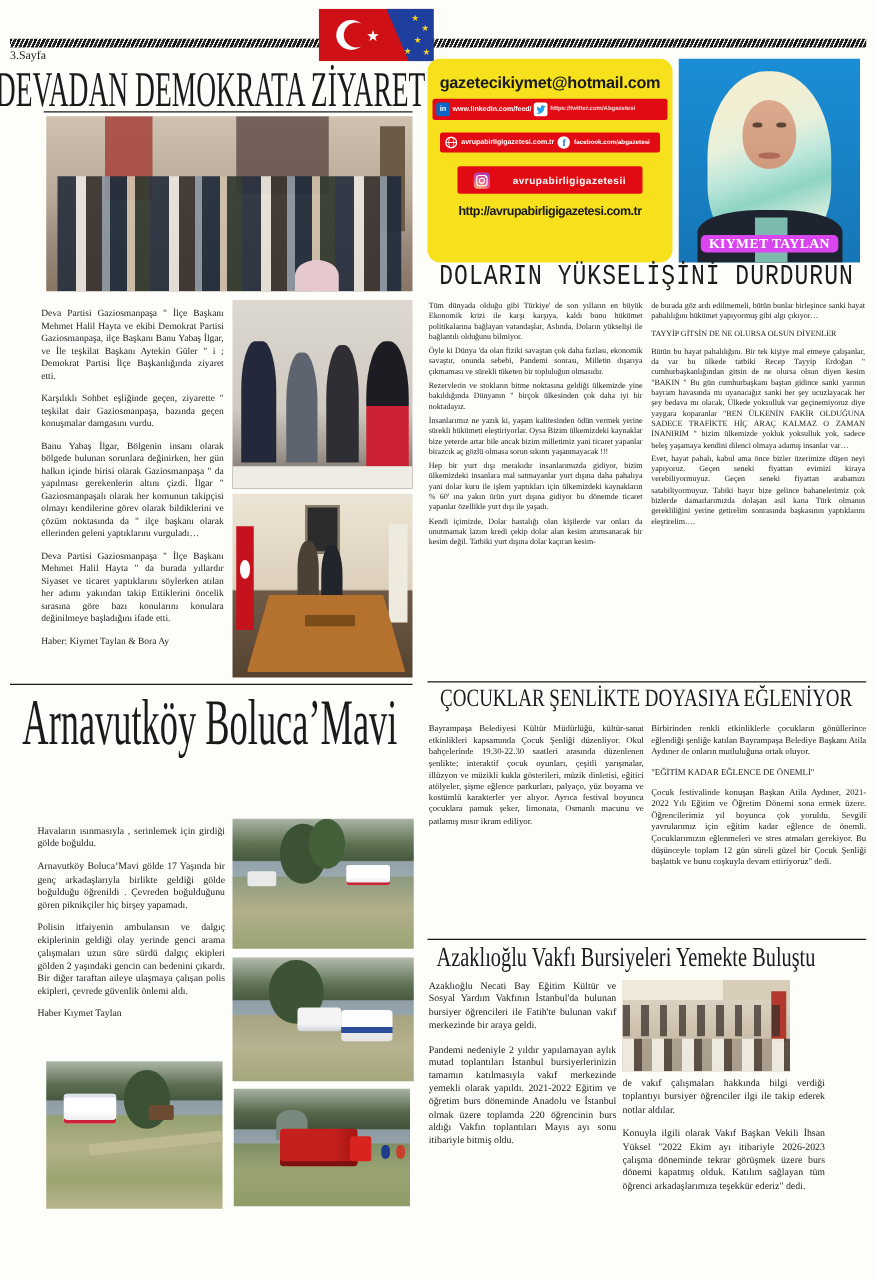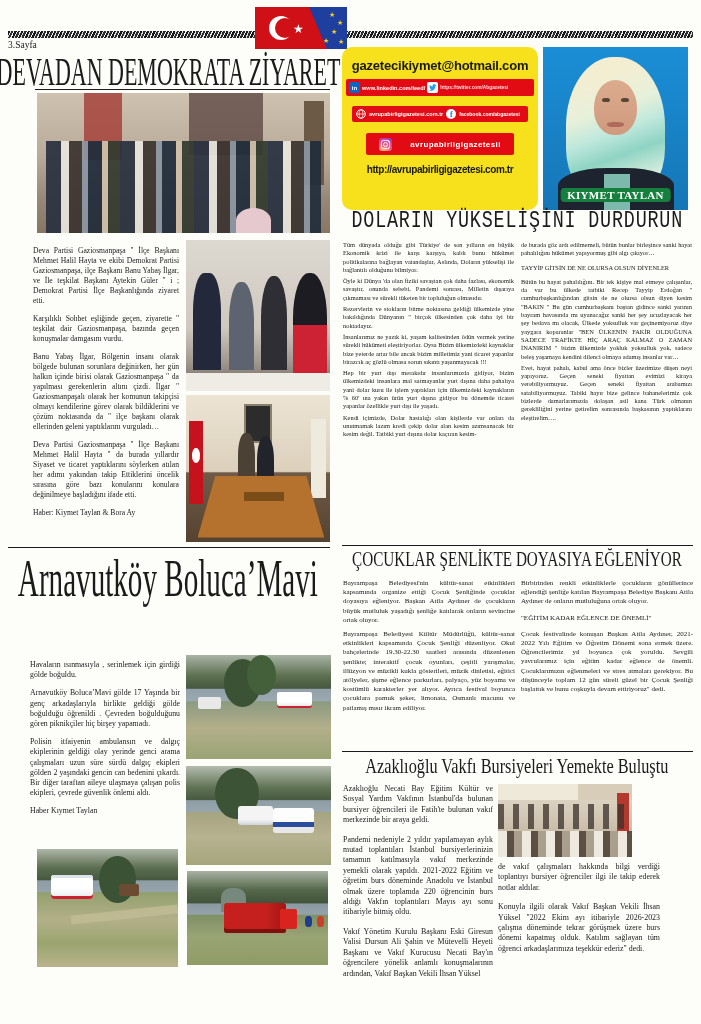--- a/index.html
+++ b/index.html
@@ -27,21 +27,21 @@
   .contact-box{background:#f6e11c;border-radius:10px;text-align:center;}
   .email{font-family:"Liberation Sans",sans-serif;font-weight:bold;font-size:13px;margin-top:11px;letter-spacing:-.2px;}
   .redbar{background:#e30b13;display:flex;align-items:center;margin:0 auto;border-radius:2px;
           font-family:"Liberation Sans",sans-serif;color:#fff;font-weight:bold;}
   .redbar .t1{font-size:5.6px;}
   .redbar .t2{font-size:4.8px;opacity:.85;}
   .ic{display:inline-flex;align-items:center;justify-content:center;flex:none;}
   .url-line{font-family:"Liberation Sans",sans-serif;font-weight:bold;font-size:10px;letter-spacing:-.4px;margin-top:9px;}
   .portrait{background:linear-gradient(#1b8ed6,#1576b6);}
   .portrait span{position:absolute;display:block;}
-  .author-tag{position:absolute;left:50%;bottom:8px;transform:translateX(-50%);background:#15803d;color:#fff;
+  .author-tag{position:absolute;left:50%;bottom:8px;transform:translateX(-50%);background:#d946ef;color:#fff;
         font-weight:bold;font-size:11px;padding:1px 7px;border-radius:4px;white-space:nowrap;
         font-family:"Liberation Serif",serif;letter-spacing:.3px;}
   .subhead{text-transform:none;}
 </style>
 </head>
 <body>
 
 <div class="page">
 
   <div class="abs band" style="left:8px;top:31px;width:685px;height:7px;"></div>
@@ -205,37 +205,35 @@
     <p class="subhead" style="margin:6px 0;">TAYYİP GİTSİN DE NE OLURSA OLSUN DİYENLER</p>
     <p>Bütün bu hayat pahalılığını. Bir tek kişiye mal etmeye çalışanlar, da var bu ülkede tatbiki Recep Tayyip Erdoğan " cumhurbaşkanlığından gitsin de ne olursa olsun diyen kesim "BAKIN " Bu gün cumhurbaşkanı baştan gidince sanki yarının bayram havasında mı uyanacağız sanki her şey ucuzlayacak her şey bedava mı olacak, Ülkede yoksulluk var geçinemiyoruz diye yaygara koparanlar "BEN ÜLKENİN FAKİR OLDUĞUNA SADECE TRAFİKTE HİÇ ARAÇ KALMAZ O ZAMAN İNANIRIM " bizim ülkemizde yokluk yoksulluk yok, sadece beleş yaşamaya kendini dilenci olmaya adamış insanlar var…</p>
     <p>Evet, hayat pahalı, kabul ama önce bizler üzerimize düşen neyi yapıyoruz. Geçen seneki fiyattan evimizi kiraya verebiliyormuyuz. Geçen seneki fiyattan arabamızı satabiliyormuyuz. Tabiki hayır bize gelince bahanelerimiz çok bizlerde damarlarımızda dolaşan asil kana Türk olmanın gerekliliğini yerine getirelim sonrasında başkasının yaptıklarını eleştirelim….</p>
   </div>
 
   <div class="abs hline" style="left:342px;top:545px;width:351px;height:1.4px;"></div>
   <div class="abs headline" style="left:341px;top:548px;width:352px;height:24px;font-size:20px;">
     <span style="transform:scaleX(.76);">ÇOCUKLAR ŞENLİKTE DOYASIYA EĞLENİYOR</span>
   </div>
   <div class="abs col c-coc" style="left:343px;top:579px;width:172px;">
-    <p>Bayrampaşa Belediyesi'nin kültür-sanat etkinlikleri kapsamında organize ettiği Çocuk Şenliğinde çocuklar doyasıya eğleniyor. Başkan Atila Aydıner de çocukların büyük mutluluk yaşadığı şenliğe katılarak onların sevincine ortak oluyor.</p>
     <p>Bayrampaşa Belediyesi Kültür Müdürlüğü, kültür-sanat etkinlikleri kapsamında Çocuk Şenliği düzenliyor. Okul bahçelerinde 19.30-22.30 saatleri arasında düzenlenen şenlikte; interaktif çocuk oyunları, çeşitli yarışmalar, illüzyon ve müzikli kukla gösterileri, müzik dinletisi, eğitici atölyeler, şişme eğlence parkurları, palyaço, yüz boyama ve kostümlü karakterler yer alıyor. Ayrıca festival boyunca çocuklara pamuk şeker, limonata, Osmanlı macunu ve patlamış mısır ikram ediliyor.</p>
   </div>
   <div class="abs col c-coc" style="left:521px;top:579px;width:172px;">
     <p>Birbirinden renkli etkinliklerle çocukların gönüllerince eğlendiği şenliğe katılan Bayrampaşa Belediye Başkanı Atila Aydıner de onların mutluluğuna ortak oluyor.</p>
     <p class="subhead" style="margin:7px 0;">"EĞİTİM KADAR EĞLENCE DE ÖNEMLİ"</p>
     <p>Çocuk festivalinde konuşan Başkan Atila Aydıner, 2021-2022 Yılı Eğitim ve Öğretim Dönemi sona ermek üzere. Öğrencilerimiz yıl boyunca çok yoruldu. Sevgili yavrularımız için eğitim kadar eğlence de önemli. Çocuklarımızın eğlenmeleri ve stres atmaları gerekiyor. Bu düşünceyle toplam 12 gün süreli güzel bir Çocuk Şenliği başlattık ve bunu coşkuyla devam ettiriyoruz" dedi.</p>
   </div>
 
   <div class="abs hline" style="left:342px;top:751px;width:351px;height:1.4px;"></div>
-  <div class="abs headline" style="left:341px;top:753px;width:352px;height:26px;font-size:22px;">
+  <div class="abs headline" style="left:325px;top:753px;width:352px;height:26px;font-size:22px;">
     <span style="transform:scaleX(.74);">Azaklıoğlu Vakfı  Bursiyeleri Yemekte Buluştu</span>
   </div>
   <div class="abs col c-aza" style="left:343px;top:784px;width:150px;">
     <p>Azaklıoğlu Necati Bay Eğitim Kültür ve Sosyal Yardım Vakfının İstanbul'da bulunan bursiyer öğrencileri ile Fatih'te bulunan vakıf merkezinde bir araya geldi.</p>
     <p>Pandemi nedeniyle 2 yıldır yapılamayan aylık mutad toplantıları İstanbul bursiyerlerinizin tamamın katılmasıyla vakıf merkezinde yemekli olarak yapıldı. 2021-2022 Eğitim ve öğretim burs döneminde Anadolu ve İstanbul olmak üzere toplamda 220 öğrencinin burs aldığı Vakfın toplantıları Mayıs ayı sonu itibariyle bitmiş oldu.</p>
-    <p>Vakıf Yönetim Kurulu Başkanı Eski Giresun Valisi Dursun Ali Şahin ve Mütevelli Heyeti Başkanı ve Vakıf Kurucusu Necati Bay'ın öğrencilere yönelik anlamlı konuşmalarının ardından, Vakıf Başkan Vekili İhsan Yüksel</p>
   </div>
   <div class="abs photo" style="left:498px;top:784px;width:134px;height:73px;background:linear-gradient(#e3dccd 0%,#d2c7b4 45%,#b9ab96 100%);">
     <span style="left:0;right:0;top:0;height:22%;background:linear-gradient(90deg,#efe9da 0 60%,#d8cdb9 60%);"></span>
     <span style="right:2%;top:12%;width:9%;height:55%;background:#b3392f;"></span>
     <span style="left:0;right:0;top:28%;height:34%;background:repeating-linear-gradient(90deg,rgba(58,48,42,.75) 0 6px,rgba(0,0,0,0) 6px 15px);"></span>
     <span style="left:0;right:0;bottom:0;height:36%;background:repeating-linear-gradient(90deg,rgba(240,236,226,.95) 0 9px,rgba(74,62,52,.85) 9px 16px,rgba(168,156,138,.9) 16px 24px);"></span>
   </div>
   <div class="abs col c-aza" style="left:498px;top:862px;width:162px;">
     <p>de vakıf çalışmaları hakkında bilgi verdiği toplantıyı bursiyer öğrenciler ilgi ile takip ederek notlar aldılar.</p>
     <p>Konuyla ilgili olarak Vakıf Başkan Vekili İhsan Yüksel "2022 Ekim ayı itibariyle 2026-2023 çalışma döneminde tekrar görüşmek üzere burs dönemi kapatmış olduk. Katılım sağlayan tüm öğrenci arkadaşlarımıza teşekkür ederiz" dedi.</p>

